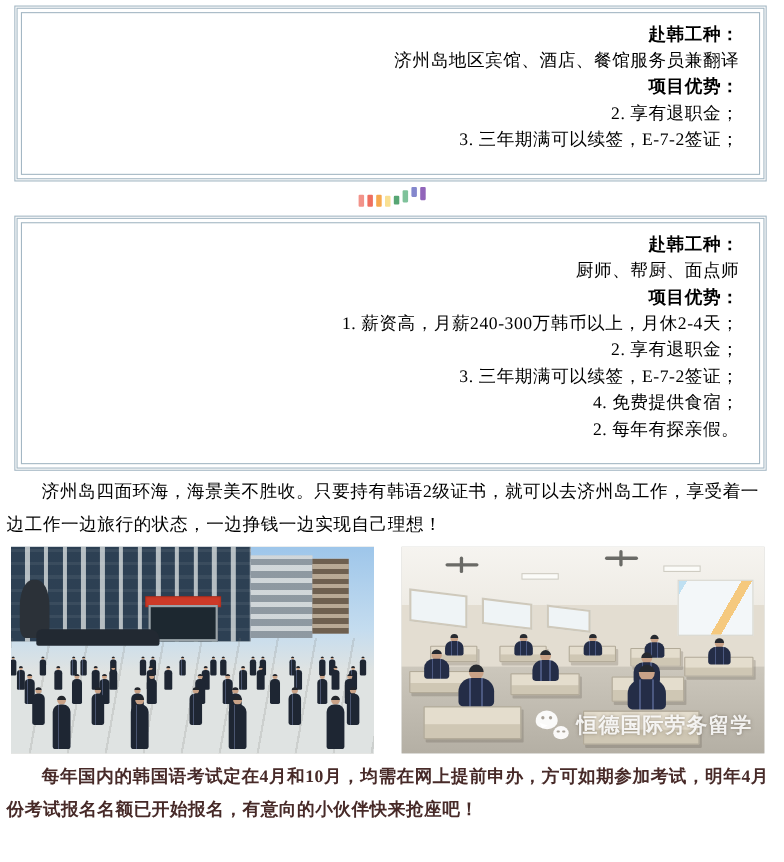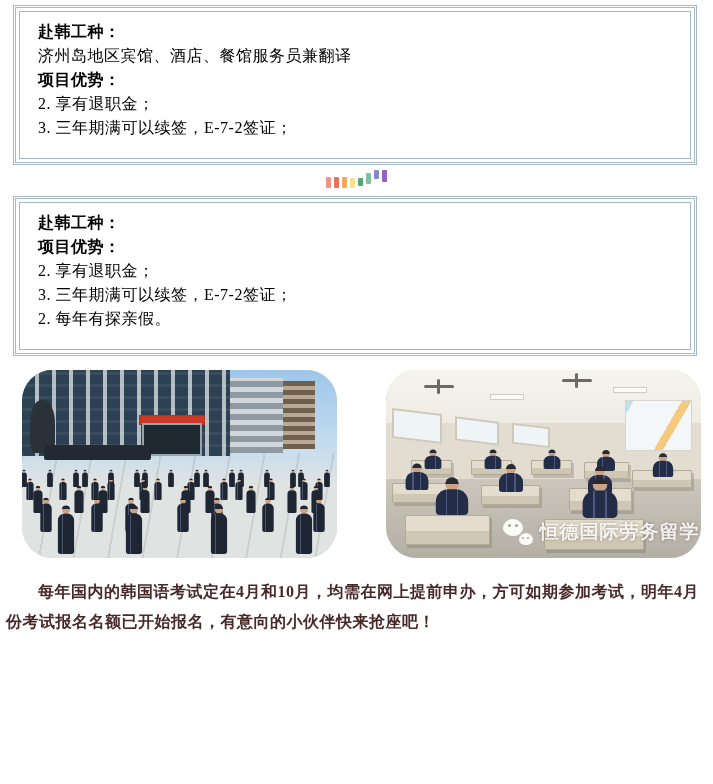--- a/index.html
+++ b/index.html
@@ -7,36 +7,36 @@
   html,body{ margin:0; padding:0; }
   body{
     width:713px; height:784px; overflow:hidden; background:#ffffff;
     font-family:"Liberation Serif","DejaVu Serif",serif;
     color:#000;
   }
   .page{ width:713px; height:784px; position:relative; }
 
   
   .info-box{ margin:5px 16px 0 13px; border:1px solid var(--bc); padding:1px; background:#fff; }
-  .ib-mid{ border:1px solid var(--bc); padding:3px; }
+  .ib-mid{ border:1px solid var(--bc); padding:3px;text-align:right; }
   .ib-in{ border:1px solid var(--bc); padding:8px 18px 18px 18px; }
   .ib-in p{ margin:0; font-size:16px; line-height:24px; letter-spacing:0.5px; }
   .ib-in p.h{ font-weight:bold; }
 
   
   .divider{ height:26px; display:flex; align-items:flex-end; justify-content:center; gap:3px; padding-bottom:3px; }
   .dbar{ display:inline-block; width:5px; border-radius:1px; }
 
   
   .para{ margin:5px 8px 4px 6px; font-size:16px; line-height:30px; letter-spacing:0.5px; text-indent:2em; }
   .para.notice{ font-weight:bold; color:#472a28; margin-top:7px; }
 
   
   .photos{ display:flex; gap:25px; margin:2px 0 0 10px; }
-  figure.photo{ margin:12px; position:relative; width:330px; height:188px; overflow:hidden; background:#cfcfcb;border-radius:31px; }
+  figure.photo{ margin:0; position:relative; width:330px; height:188px; overflow:hidden; background:#cfcfcb; }
 
   
   .sky{ position:absolute; inset:0; background:linear-gradient(180deg,#9ec6ea 0%,#c4dcef 40%,#dfe3e2 60%); }
   .bldg-main{ position:absolute; left:0; top:0; width:66%; height:46%;
     background-color:#8b959d;
     background-image:
       repeating-linear-gradient(90deg, rgba(38,58,78,.85) 0 13px, rgba(186,194,198,.95) 13px 17px),
       repeating-linear-gradient(0deg, rgba(38,58,78,.55) 0 9px, rgba(176,184,188,.85) 9px 12px);
   }
   .bldg-right{ position:absolute; left:66%; top:4%; width:17%; height:40%;
@@ -117,28 +117,32 @@
       <span class="dbar" style="background: rgb(87, 166, 116); height: 8px; margin-bottom: 2px;"></span>
       <span class="dbar" style="background: rgb(127, 194, 155); height: 11px; margin-bottom: 4px;"></span>
       <span class="dbar" style="background: rgb(132, 135, 205); height: 9px; margin-bottom: 9px;"></span>
       <span class="dbar" style="background: rgb(145, 101, 186); height: 12px; margin-bottom: 6px;"></span>
     </div>
 
   <section class="info-box">
     <div class="ib-mid">
       <div class="ib-in">
         <p class="h">赴韩工种：</p>
+        <p>厨师、帮厨、面点师</p>
         <p class="h">项目优势：</p>
+        <p>1. 薪资高，月薪240-300万韩币以上，月休2-4天；</p>
         <p>2. 享有退职金；</p>
         <p>3. 三年期满可以续签，E-7-2签证；</p>
+        <p>4. 免费提供食宿；</p>
         <p>2. 每年有探亲假。</p>
       </div>
     </div>
   </section>
 
+  <p class="para">济州岛四面环海，海景美不胜收。只要持有韩语2级证书，就可以去济州岛工作，享受着一边工作一边旅行的状态，一边挣钱一边实现自己理想！</p>
 
   <div class="photos">
 
     <figure class="photo">
       <div class="sky"></div>
       <div class="bldg-main"></div>
       <div class="bldg-right"></div>
       <div class="bldg-far"></div>
       <div class="ground"></div>
       <div class="red-sign"></div>

